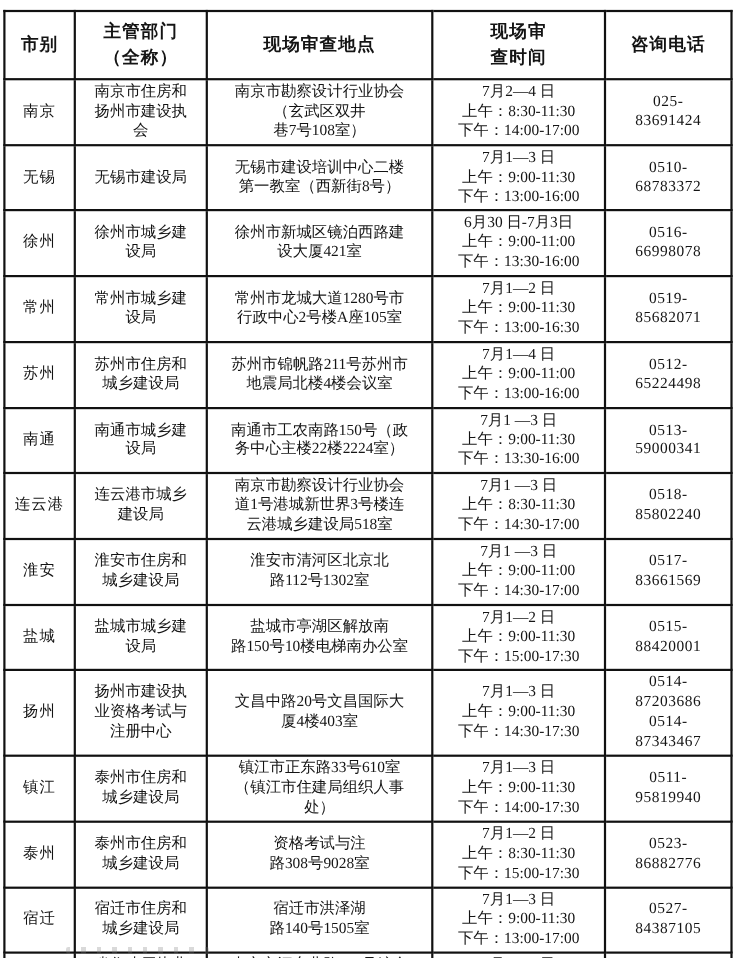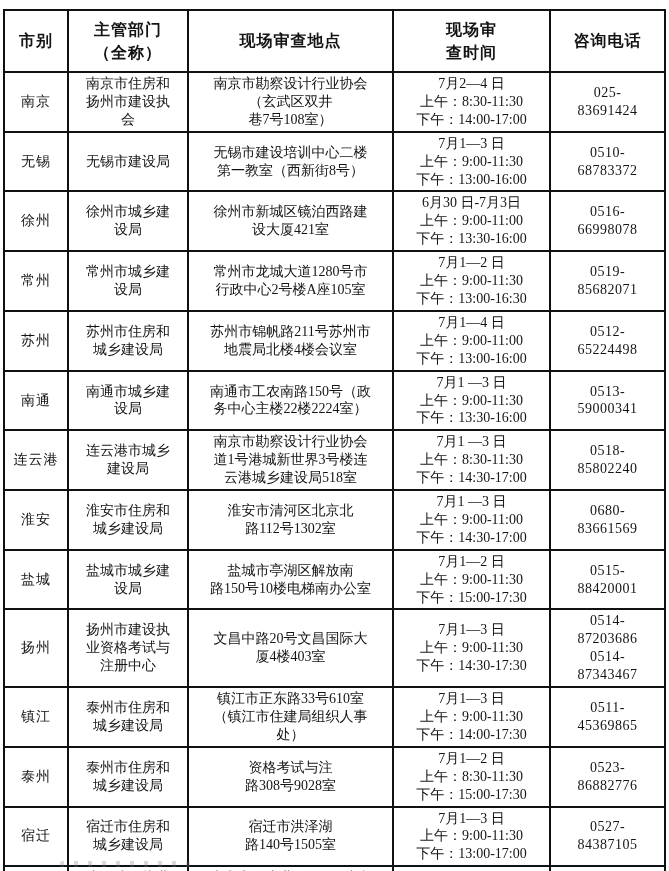--- a/index.html
+++ b/index.html
@@ -203,21 +203,21 @@
       </tr>
       <tr>
         <td class="city-cell">淮安</td>
         <td class="dept-cell">淮安市住房和
 城乡建设局</td>
         <td class="location-cell">淮安市清河区北京北
 路112号1302室</td>
         <td class="time-cell">7月1 —3 日
 上午：9:00-11:00
 下午：14:30-17:00</td>
-        <td class="phone-cell">0680-
+        <td class="phone-cell">0517-
 83661569</td>
       </tr>
       <tr>
         <td class="city-cell">盐城</td>
         <td class="dept-cell">盐城市城乡建
 设局</td>
         <td class="location-cell">盐城市亭湖区解放南
 路150号10楼电梯南办公室</td>
         <td class="time-cell">7月1—2 日
 上午：9:00-11:30
@@ -244,21 +244,21 @@
         <td class="city-cell">镇江</td>
         <td class="dept-cell">泰州市住房和
 城乡建设局</td>
         <td class="location-cell">镇江市正东路33号610室
 （镇江市住建局组织人事
 处）</td>
         <td class="time-cell">7月1—3 日
 上午：9:00-11:30
 下午：14:00-17:30</td>
         <td class="phone-cell">0511-
-45369865</td>
+95819940</td>
       </tr>
       <tr>
         <td class="city-cell">泰州</td>
         <td class="dept-cell">泰州市住房和
 城乡建设局</td>
         <td class="location-cell">资格考试与注
 路308号9028室</td>
         <td class="time-cell">7月1—2 日
 上午：8:30-11:30
 下午：15:00-17:30</td>

